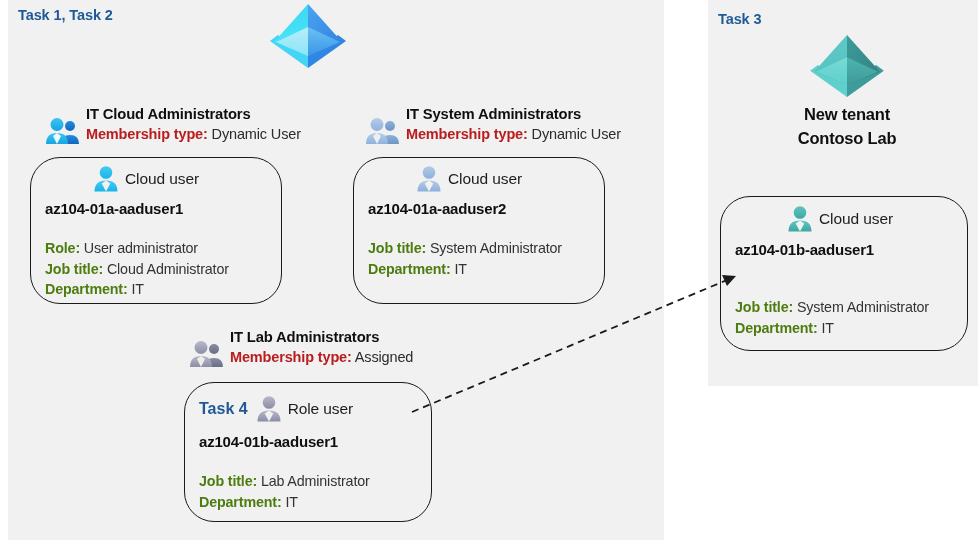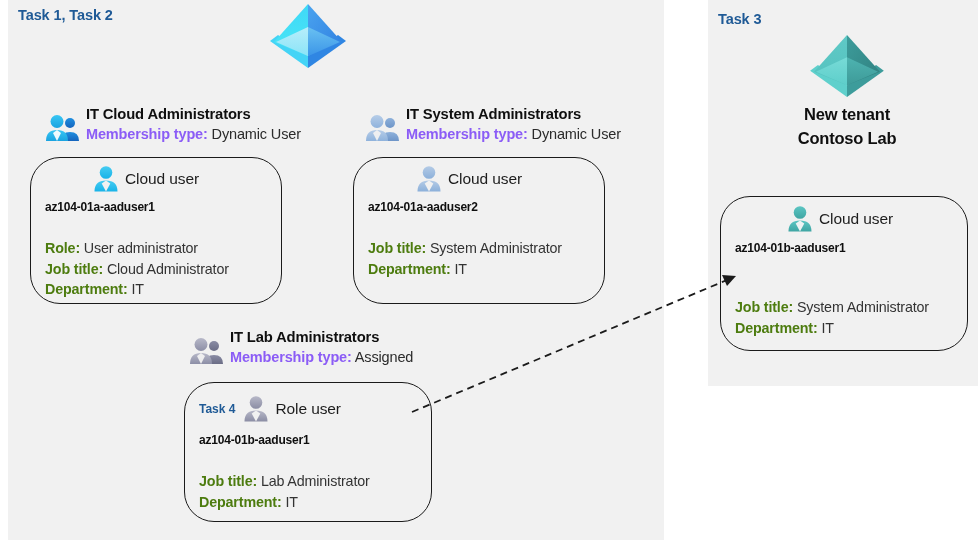--- a/index.html
+++ b/index.html
@@ -37,70 +37,70 @@
   .tenant-title {
     font-weight: bold;
     font-size: 16.5px;
     color: #0f0f0f;
     white-space: nowrap;
     letter-spacing: -0.2px;
   }
   .tenant-title.two-line { line-height: 1.45; }
 
   
-  .group-header { position: absolute; display: flex; align-items: center; }
+  .group-header { position: absolute; display: flex; align-items: flex-end; }
   .group-header .glyph { flex: 0 0 auto; margin-top: 5px; }
   .group-header .ghtext { margin-left: 6px; }
   .group-name {
     font-weight: bold;
     font-size: 14.8px;
     color: #0f0f0f;
     white-space: nowrap;
     letter-spacing: -0.15px;
     line-height: 1.3;
   }
   .group-meta {
     font-size: 14.5px;
     color: #2b2b2b;
     white-space: nowrap;
     line-height: 1.45;
     letter-spacing: -0.15px;
   }
-  .group-meta b { color: #8b5cf6; font-weight: bold; }
+  .group-meta b { color: #b91c1c; font-weight: bold; }
 
   
   .user-card {
     position: absolute;
     border: 1.6px solid #1b1b1b;
     border-radius: 30px;
     background: transparent;
     box-sizing: border-box;
   }
   .card-topline {
     position: absolute;
     display: flex;
     align-items: center;
     white-space: nowrap;
   }
   .card-topline .tasktag {
     color: #1f5a96;
     font-weight: bold;
-    font-size: 12px;
+    font-size: 16px;
     margin-right: 8px;
   }
   .card-topline .usertype {
     font-size: 15.5px;
     color: #1d1d1d;
     margin-left: 6px;
     letter-spacing: -0.1px;
   }
   .card-username {
     position: absolute;
     font-weight: bold;
-    font-size: 12px;
+    font-size: 15px;
     color: #0f0f0f;
     white-space: nowrap;
     letter-spacing: -0.2px;
   }
   .card-props {
     position: absolute;
     font-size: 14.3px;
     color: #2e2e2e;
     line-height: 1.45;
     white-space: nowrap;

